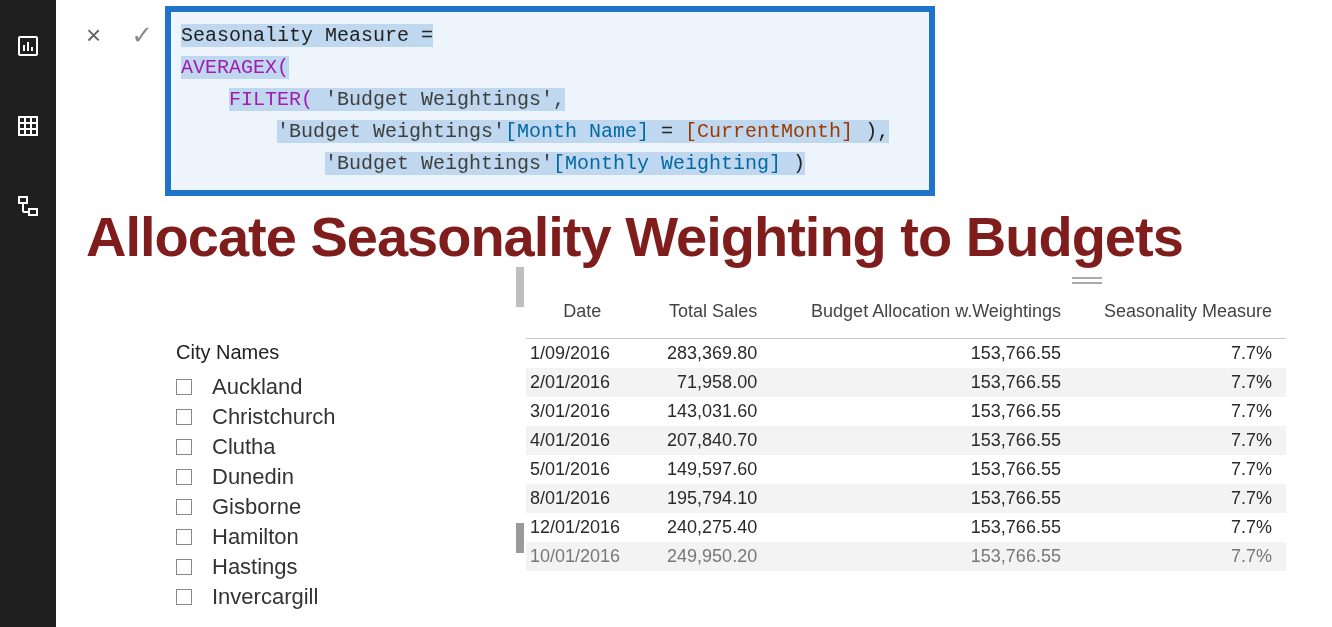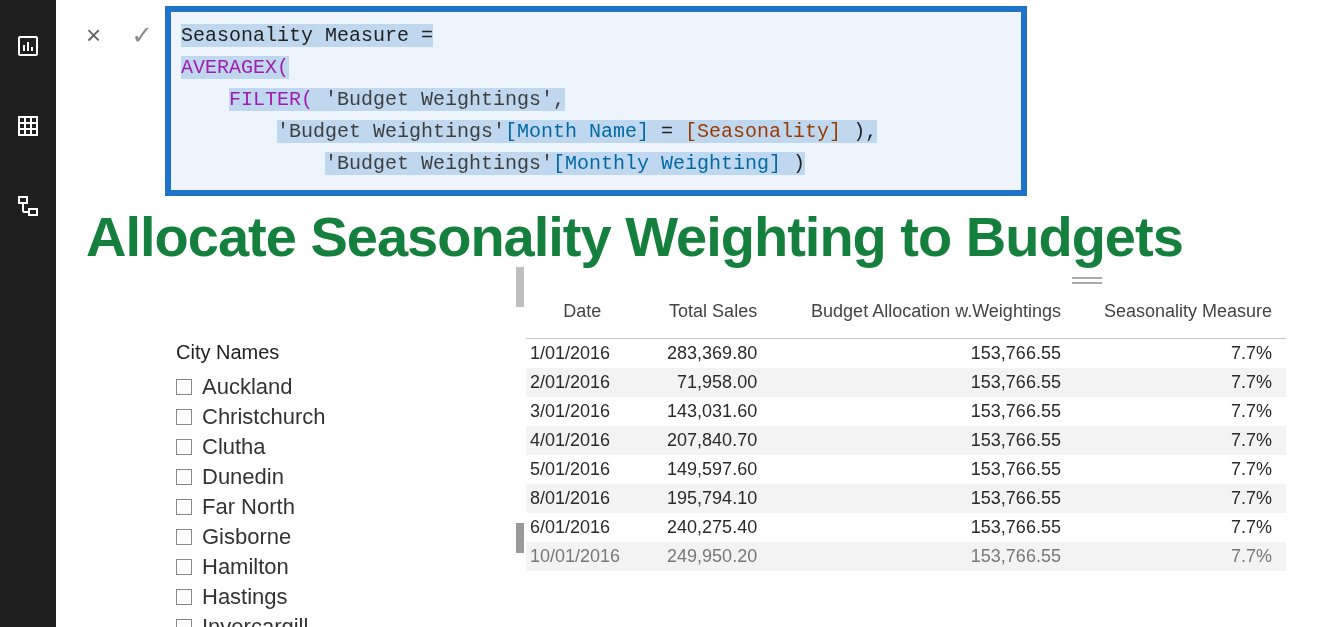--- a/index.html
+++ b/index.html
@@ -15,39 +15,39 @@
     
     .main { flex: 1; position: relative; background: #fff; }
     
     .formula-zone { display: flex; align-items: flex-start; padding: 6px 0 0 0; }
     .formula-controls { display: flex; gap: 30px; align-items: center; padding: 14px 12px 0 30px; }
     .fx-btn { color: #555; font-size: 26px; cursor: pointer; }
     .fx-check { color: #8a8a8a; }
     .fx-x { color: #666; }
     .formula-box {
       border: 6px solid #1f73c9; background: #eef4fb; padding: 8px 16px 10px 10px;
-      width: 862px; font-family: Consolas, "Courier New", monospace; font-size: 20px;
+      width: 770px; font-family: Consolas, "Courier New", monospace; font-size: 20px;
       line-height: 32px; color: #222; position: relative;
     }
     .formula-box .sel { background: #bfd8f0; }
     .kw-func { color: #a21caf; font-weight: 500; }
     .kw-table { color: #3f3f3f; }
     .kw-col { color: #0369a1; }
     .kw-measure { color: #9b3a00; }
     
     .page-title {
-      font-size: 56px; font-weight: 900; letter-spacing: -1px; color: #15803d;
+      font-size: 56px; font-weight: 900; letter-spacing: -1px; color: #7f1d1d;
       padding: 8px 0 24px 30px; font-family: Arial, "Segoe UI", sans-serif;
     }
     
     .report-body { display: flex; gap: 0; padding-left: 60px; }
     
     .slicer { width: 350px; padding: 8px 0 0 60px; }
     .slicer-title { font-size: 20px; color: #222; margin-bottom: 10px; margin-top: 40px; }
-    .slicer-item { display: flex; align-items: center; gap: 10px; font-size: 22px; color: #333; margin-bottom: 4px; cursor: pointer; }
+    .slicer-item { display: flex; align-items: center; gap: 20px; font-size: 22px; color: #333; margin-bottom: 4px; cursor: pointer; }
     .slicer-item .cb { width: 16px; height: 16px; border: 1.5px solid #888; }
     
     .table-wrap { flex: 1; position: relative; margin-left: 60px; }
     .drag-handle-top { position:absolute; top:-16px; right:230px; width:30px; height:10px; }
     .drag-handle-top::before, .drag-handle-top::after { content:""; display:block; height:2px; background:#aaa; margin-bottom:3px; }
     .table-border-handle { position:absolute; left:-10px; top:-26px; width:8px; height:40px; background:#bfbfbf; }
     .side-handle { position:absolute; left:-10px; top:230px; width:8px; height:30px; background:#9a9a9a; }
     table { border-collapse: collapse; font-size: 18px; color: #2a2a2a; width: 760px; }
     thead th { text-align: center; font-weight: 400; color: #444; padding: 8px 14px 16px 4px; border-bottom: 1px solid #c8c8c8; font-size:18px; }
     thead th.num, tbody td.num { text-align: right; }
@@ -91,21 +91,21 @@
   <div class="main">
     <div class="formula-zone">
       <div class="formula-controls">
         <span class="fx-btn fx-x">×</span>
         <span class="fx-btn fx-check">✓</span>
       </div>
       <div class="formula-box">
         <div><span class="sel">Seasonality Measure =</span></div>
         <div><span class="sel kw-func">AVERAGEX(</span></div>
         <div>&nbsp;&nbsp;&nbsp;&nbsp;<span class="sel kw-func">FILTER(</span><span class="sel kw-table"> 'Budget Weightings',</span></div>
-        <div>&nbsp;&nbsp;&nbsp;&nbsp;&nbsp;&nbsp;&nbsp;&nbsp;<span class="sel kw-table">'Budget Weightings'</span><span class="sel kw-col">[Month Name]</span><span class="sel"> = </span><span class="sel kw-measure">[Seasonality]</span><span class="sel"> ),</span></div>
+        <div>&nbsp;&nbsp;&nbsp;&nbsp;&nbsp;&nbsp;&nbsp;&nbsp;<span class="sel kw-table">'Budget Weightings'</span><span class="sel kw-col">[Month Name]</span><span class="sel"> = </span><span class="sel kw-measure">[CurrentMonth]</span><span class="sel"> ),</span></div>
         <div>&nbsp;&nbsp;&nbsp;&nbsp;&nbsp;&nbsp;&nbsp;&nbsp;&nbsp;&nbsp;&nbsp;&nbsp;<span class="sel kw-table">'Budget Weightings'</span><span class="sel kw-col">[Monthly Weighting]</span><span class="sel"> )</span></div>
       </div>
     </div>
 
     <h1 class="page-title">Allocate Seasonality Weighting to Budgets</h1>
 
     <div class="report-body">
       <div class="slicer">
         <div class="slicer-title">City Names</div>
         <div id="slicer-items">
@@ -117,24 +117,20 @@
               <span class="cb"></span>
               <span>Christchurch</span>
             </div>
             <div class="slicer-item">
               <span class="cb"></span>
               <span>Clutha</span>
             </div>
             <div class="slicer-item">
               <span class="cb"></span>
               <span>Dunedin</span>
-            </div>
-            <div class="slicer-item">
-              <span class="cb"></span>
-              <span>Far North</span>
             </div>
             <div class="slicer-item">
               <span class="cb"></span>
               <span>Gisborne</span>
             </div>
             <div class="slicer-item">
               <span class="cb"></span>
               <span>Hamilton</span>
             </div>
             <div class="slicer-item">
@@ -156,21 +152,21 @@
           <thead>
             <tr>
               <th>Date</th>
               <th class="num">Total Sales</th>
               <th class="num">Budget Allocation w.Weightings</th>
               <th class="num">Seasonality Measure</th>
             </tr>
           </thead>
           <tbody id="table-body">
               <tr>
-                <td>1/01/2016</td>
+                <td>1/09/2016</td>
                 <td class="num">283,369.80</td>
                 <td class="num">153,766.55</td>
                 <td class="num">7.7%</td>
               </tr>
               <tr>
                 <td>2/01/2016</td>
                 <td class="num">71,958.00</td>
                 <td class="num">153,766.55</td>
                 <td class="num">7.7%</td>
               </tr>
@@ -192,21 +188,21 @@
                 <td class="num">153,766.55</td>
                 <td class="num">7.7%</td>
               </tr>
               <tr>
                 <td>8/01/2016</td>
                 <td class="num">195,794.10</td>
                 <td class="num">153,766.55</td>
                 <td class="num">7.7%</td>
               </tr>
               <tr>
-                <td>6/01/2016</td>
+                <td>12/01/2016</td>
                 <td class="num">240,275.40</td>
                 <td class="num">153,766.55</td>
                 <td class="num">7.7%</td>
               </tr>
               <tr class="last-row">
                 <td>10/01/2016</td>
                 <td class="num">249,950.20</td>
                 <td class="num">153,766.55</td>
                 <td class="num">7.7%</td>
               </tr>

